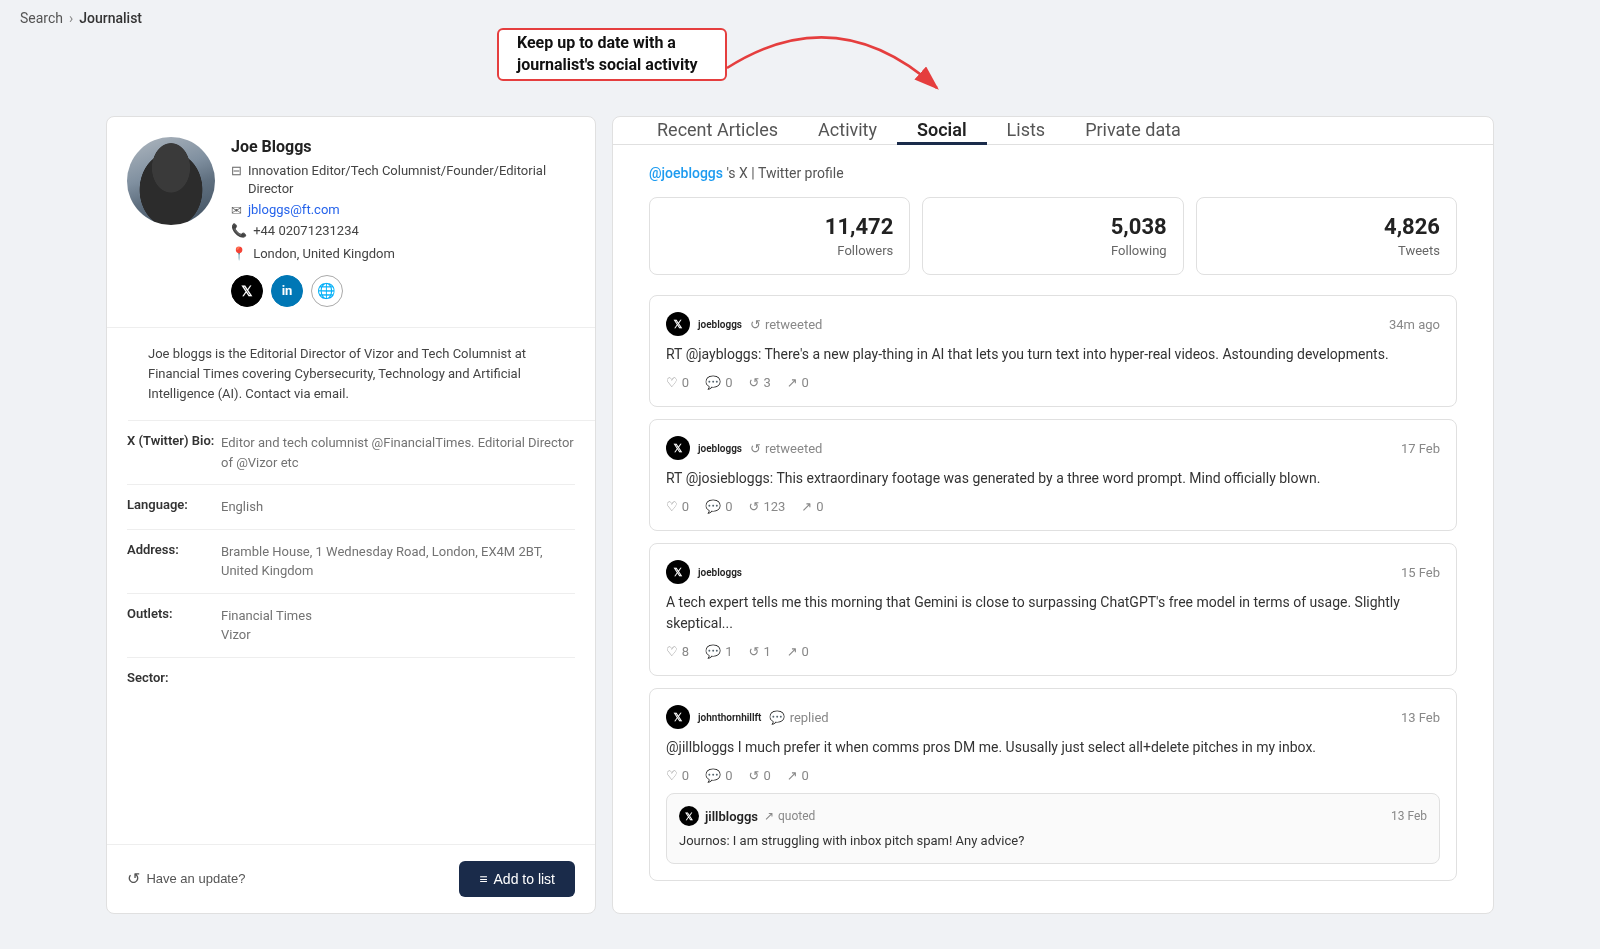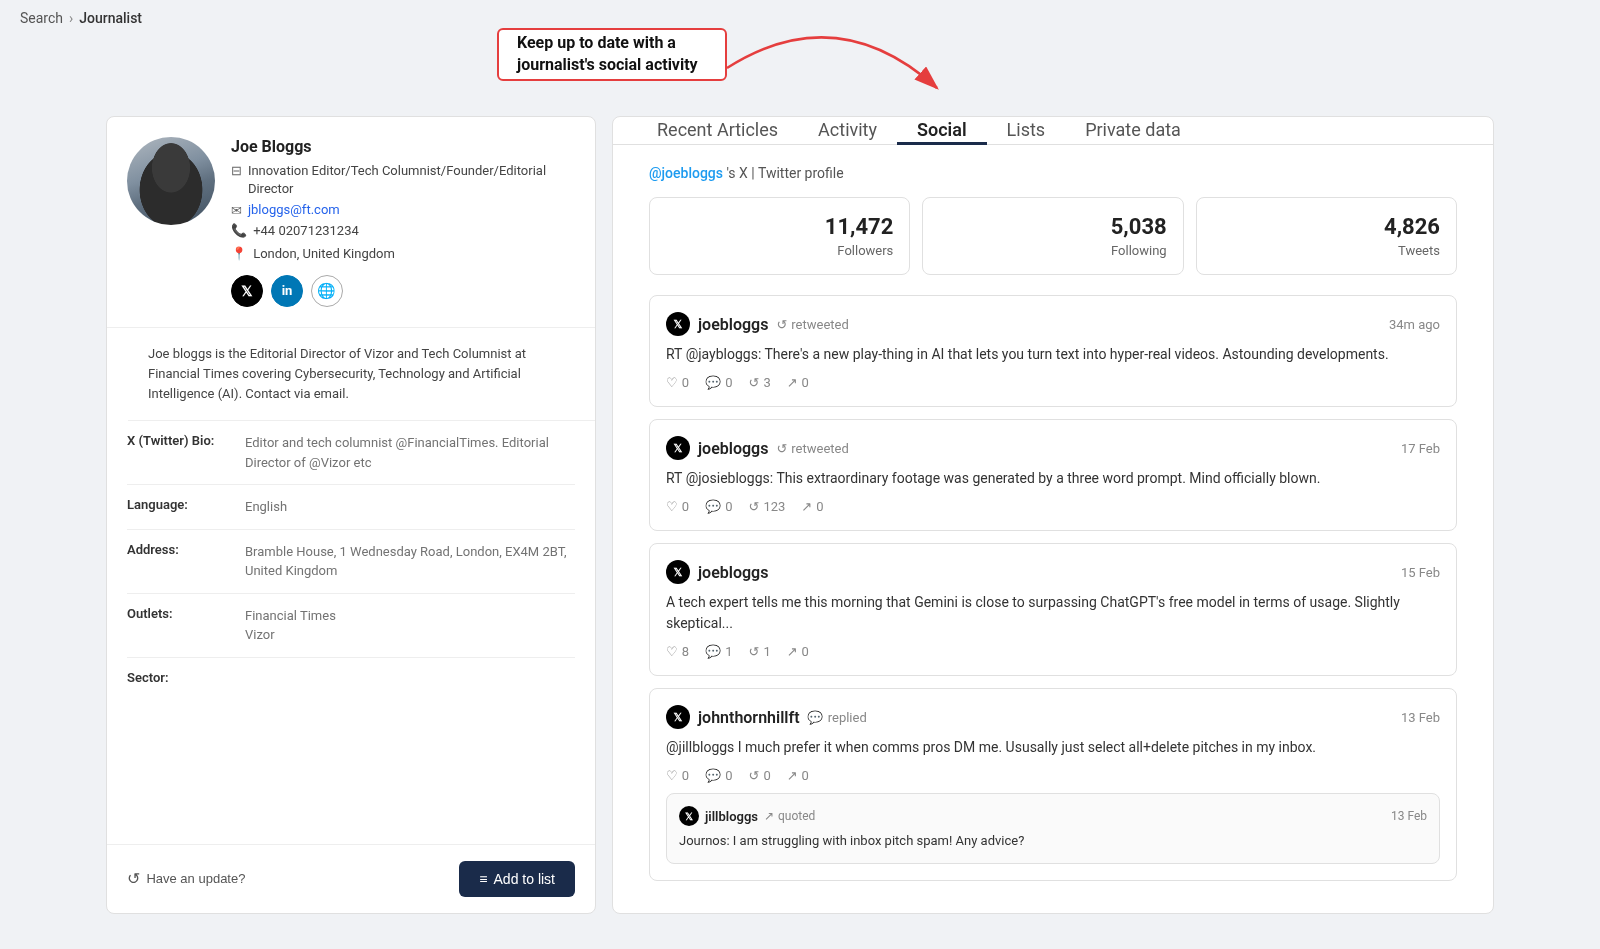--- a/index.html
+++ b/index.html
@@ -126,21 +126,21 @@
     }
 
     .details-section {
       padding: 0 20px;
     }
     .detail-row {
       display: flex;
       padding: 12px 0;
       border-bottom: 1px solid #eee;
       font-size: 13px;
-      gap: 28px;
+      gap: 4px;
     }
     .detail-row:last-child { border-bottom: none; }
     .detail-label {
       font-weight: 600;
       color: #333;
       min-width: 90px;
       flex-shrink: 0;
     }
     .detail-value { color: #737373; line-height: 1.5; }
 
@@ -277,21 +277,21 @@
       align-items: center;
       justify-content: center;
       color: #fff;
       font-size: 11px;
       font-weight: bold;
       flex-shrink: 0;
     }
     .tweet-username {
       font-weight: 600;
       color: #222;
-      font-size: 16px;
+      font-size: 10px;
     }
     .tweet-action {
       font-size: 13px;
       color: #888;
       display: flex;
       align-items: center;
       gap: 4px;
     }
     .tweet-date {
       font-size: 13px;

